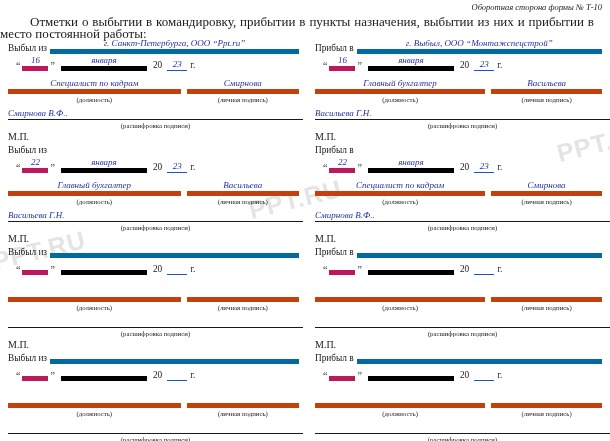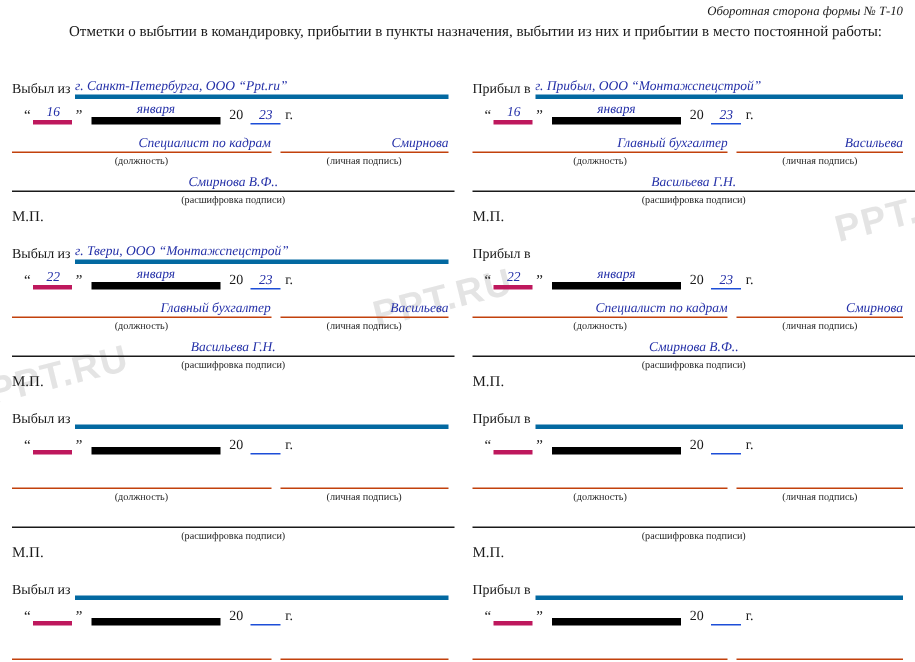--- a/index.html
+++ b/index.html
@@ -40,24 +40,24 @@
   .form-ref {
     position: absolute;
     right: 8px;
     top: 2px;
     font-size: 8.5px;
     font-style: italic;
     white-space: nowrap;
   }
   .intro {
     position: absolute;
-    left: 16px;
+    left: 0;
     top: 16px;
     width: 594px;
-    font-size: 10px;
+    font-size: 13px;
     line-height: 12px;
     text-indent: 30px;
     text-align: justify;
   }
 
   
   .columns {
     position: absolute;
     top: 40px;
     left: 0;
@@ -70,32 +70,31 @@
 
   
   .block { position: relative; }
 
   
   .row-place {
     display: flex;
     align-items: flex-end;
     white-space: nowrap;
     height: 14px;
-    margin-top: 12px;
   }
   .lbl {
     font-size: 9.3px;
     line-height: 11px;
     padding-right: 3px;
   }
   .fill-line {
     flex: 1 1 auto;
-    border-bottom: 3px solid #0369a1;
+    border-bottom: 5px solid #0369a1;
     min-height: 12px;
-    text-align: left;
+    text-align: center;
     font-size: 9px;
     font-style: italic;
     color: #2430a8;
     line-height: 12px;
     overflow: hidden;
     white-space: nowrap;
     font-family: Liberation Serif, serif;
   }
   .fill-line.blank { color: transparent; }
 
@@ -105,21 +104,21 @@
     align-items: flex-end;
     white-space: nowrap;
     height: 15px;
     margin-top: 2px;
     padding-left: 8px;
     font-size: 9.3px;
   }
   .q { font-size: 10px; line-height: 11px; }
   .seg-day {
     width: 26px;
-    border-bottom: 3px solid #be185d;
+    border-bottom: 5px solid #be185d;
     text-align: center;
     font-size: 9px;
     font-style: italic;
     color: #2430a8;
     line-height: 11px;
     margin: 0 2px;
   }
   .seg-month {
     width: 86px;
     border-bottom: 5px solid #000000;
@@ -144,43 +143,42 @@
   .suffix { font-size: 9.3px; line-height: 11px; }
 
   
   .row-sign {
     display: flex;
     margin-top: 6px;
   }
   .cell-pos  { width: 175px; }
   .cell-sig  { width: 114px; margin-left: 6px; }
   .sig-value {
-    border-bottom: 1px solid #c2410c;
-    text-align: right;
+    border-bottom: 5px solid #c2410c;
+    text-align: center;
     font-size: 9px;
     font-style: italic;
     color: #2430a8;
     line-height: 12px;
     min-height: 12px;
     white-space: nowrap;
     overflow: hidden;
   }
   .sig-value.blank { color: transparent; }
   .caption {
     text-align: center;
     font-size: 6.8px;
     line-height: 9px;
     margin-top: 1px;
   }
 
   
   .row-trans { margin-top: 3px; }
   .trans-value {
     border-bottom: 1px solid #1a1a1a;
-    text-align: center;
     font-size: 9px;
     font-style: italic;
     color: #2430a8;
     line-height: 12px;
     min-height: 12px;
     white-space: nowrap;
     overflow: hidden;
     width: 295px;
   }
   .trans-value.blank { color: transparent; }
@@ -244,21 +242,20 @@
         <div class="row-trans">
           <div class="trans-value">Смирнова В.Ф..</div>
           <div class="caption-wide">(расшифровка подписи)</div>
         </div>
         <div class="row-stamp">М.П.</div>
       </div>
 
       <div class="block">
         <div class="row-place">
           <span class="lbl">Выбыл из</span>
-          <span class="fill-line">г. Твери, ООО “Монтажспецстрой”</span>
         </div>
         <div class="row-date">
           <span class="q">“</span>
           <span class="seg-day">22</span>
           <span class="q">”</span>
           <span class="seg-month">января</span>
           <span class="twenty">20</span>
           <span class="seg-year">23</span>
           <span class="suffix">г.</span>
         </div>
@@ -343,21 +340,21 @@
         <div class="row-stamp">М.П.</div>
       </div>
 
     </div>
 
     <div class="col col-right">
 
       <div class="block">
         <div class="row-place">
           <span class="lbl">Прибыл в</span>
-          <span class="fill-line">г. Прибыл, ООО “Монтажспецстрой”</span>
+          <span class="fill-line">г. Выбыл, ООО “Монтажспецстрой”</span>
         </div>
         <div class="row-date">
           <span class="q">“</span>
           <span class="seg-day">16</span>
           <span class="q">”</span>
           <span class="seg-month">января</span>
           <span class="twenty">20</span>
           <span class="seg-year">23</span>
           <span class="suffix">г.</span>
         </div>

